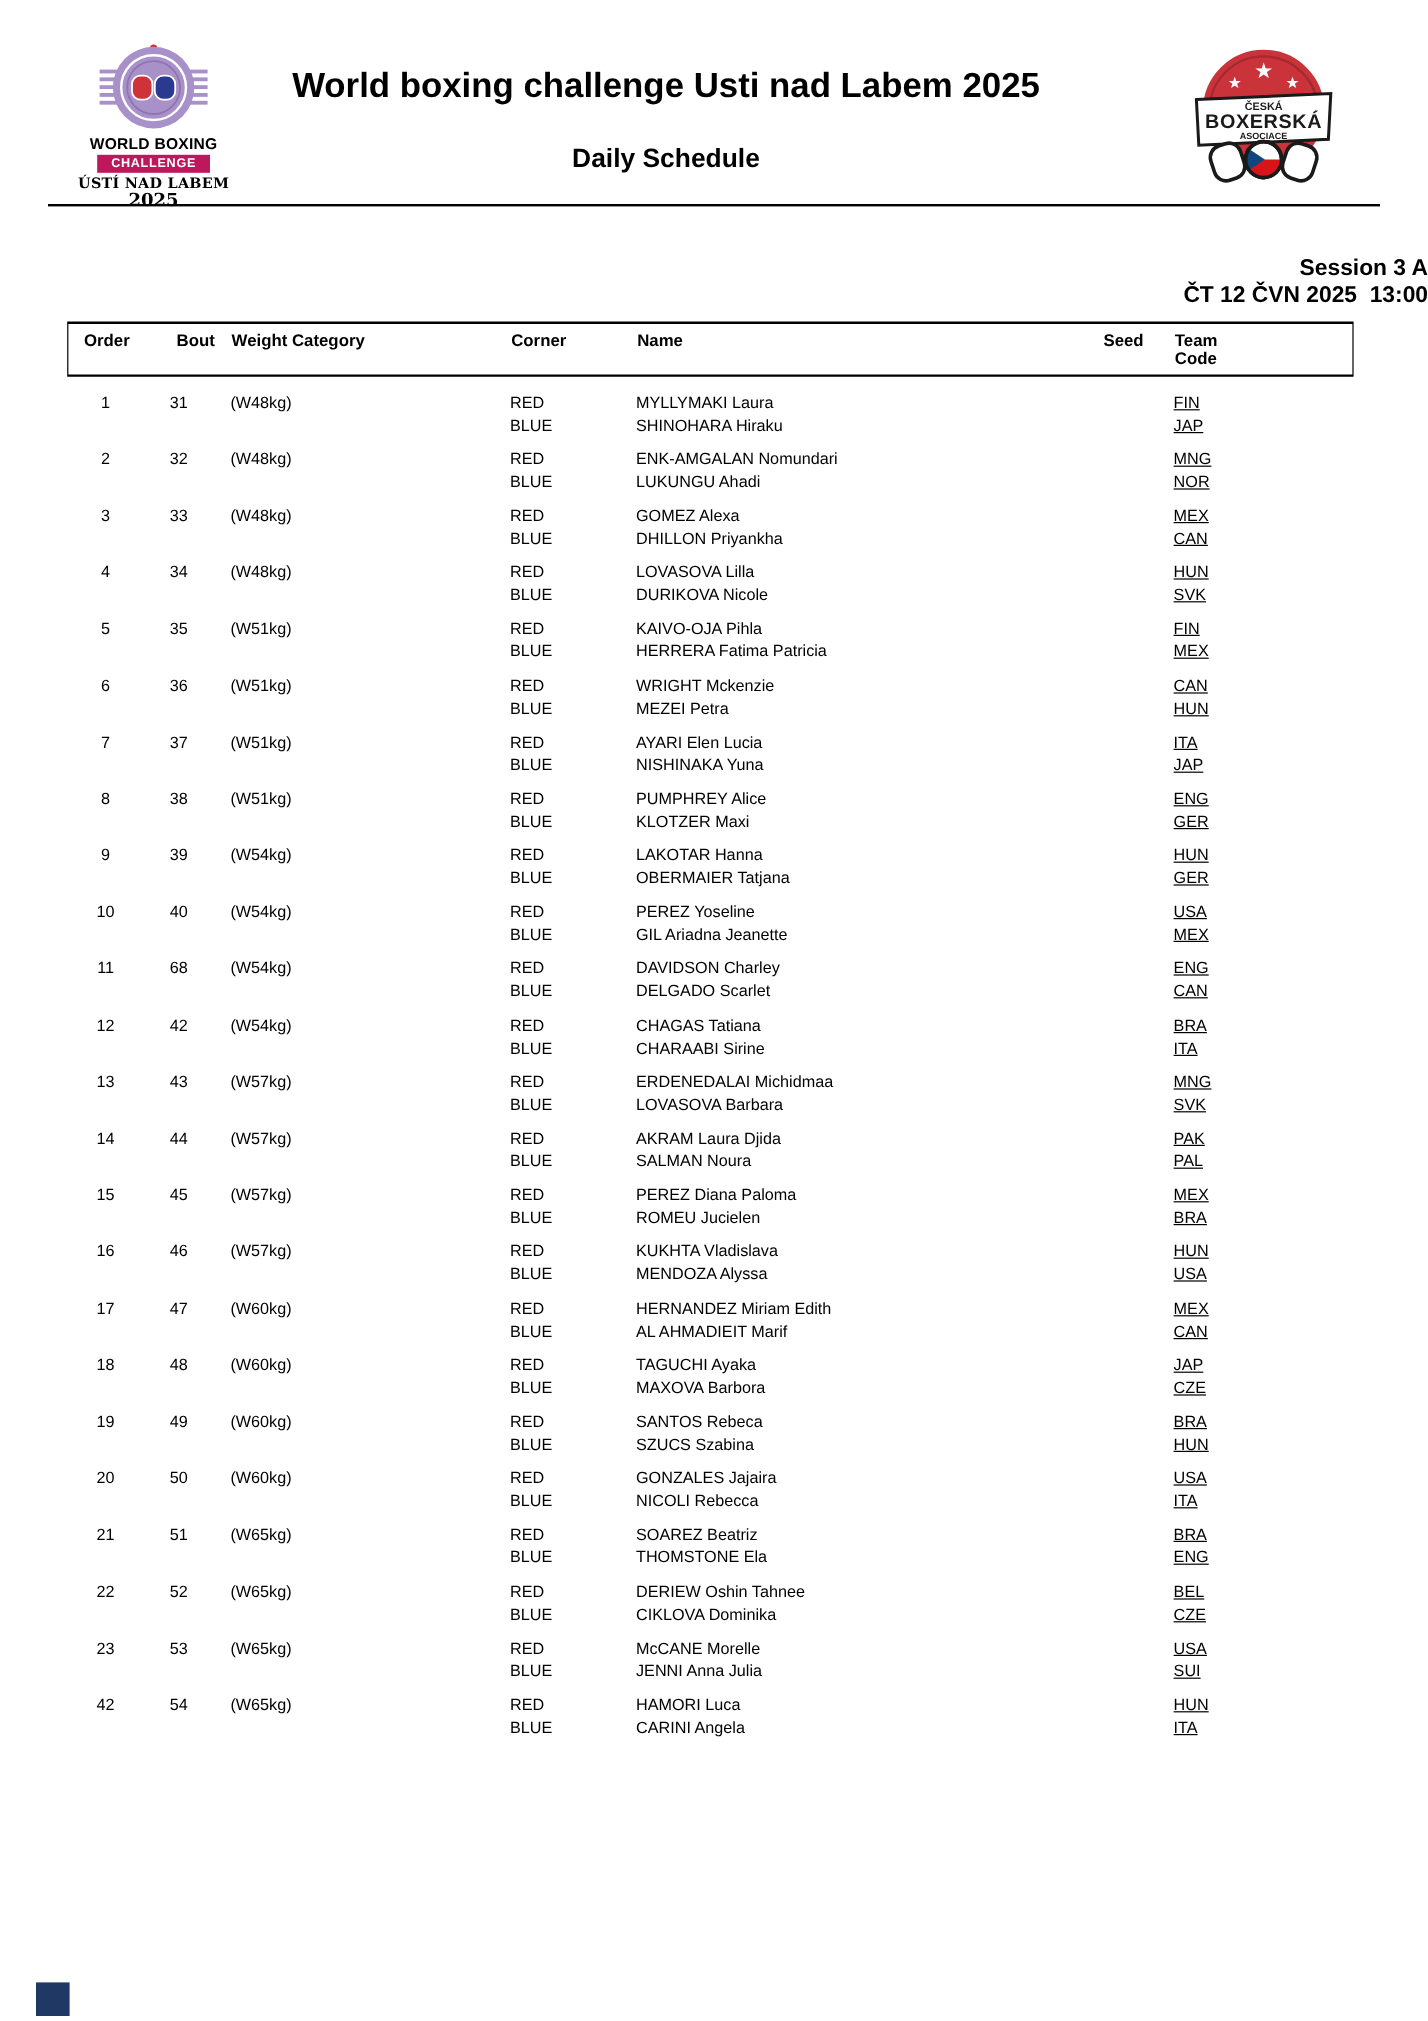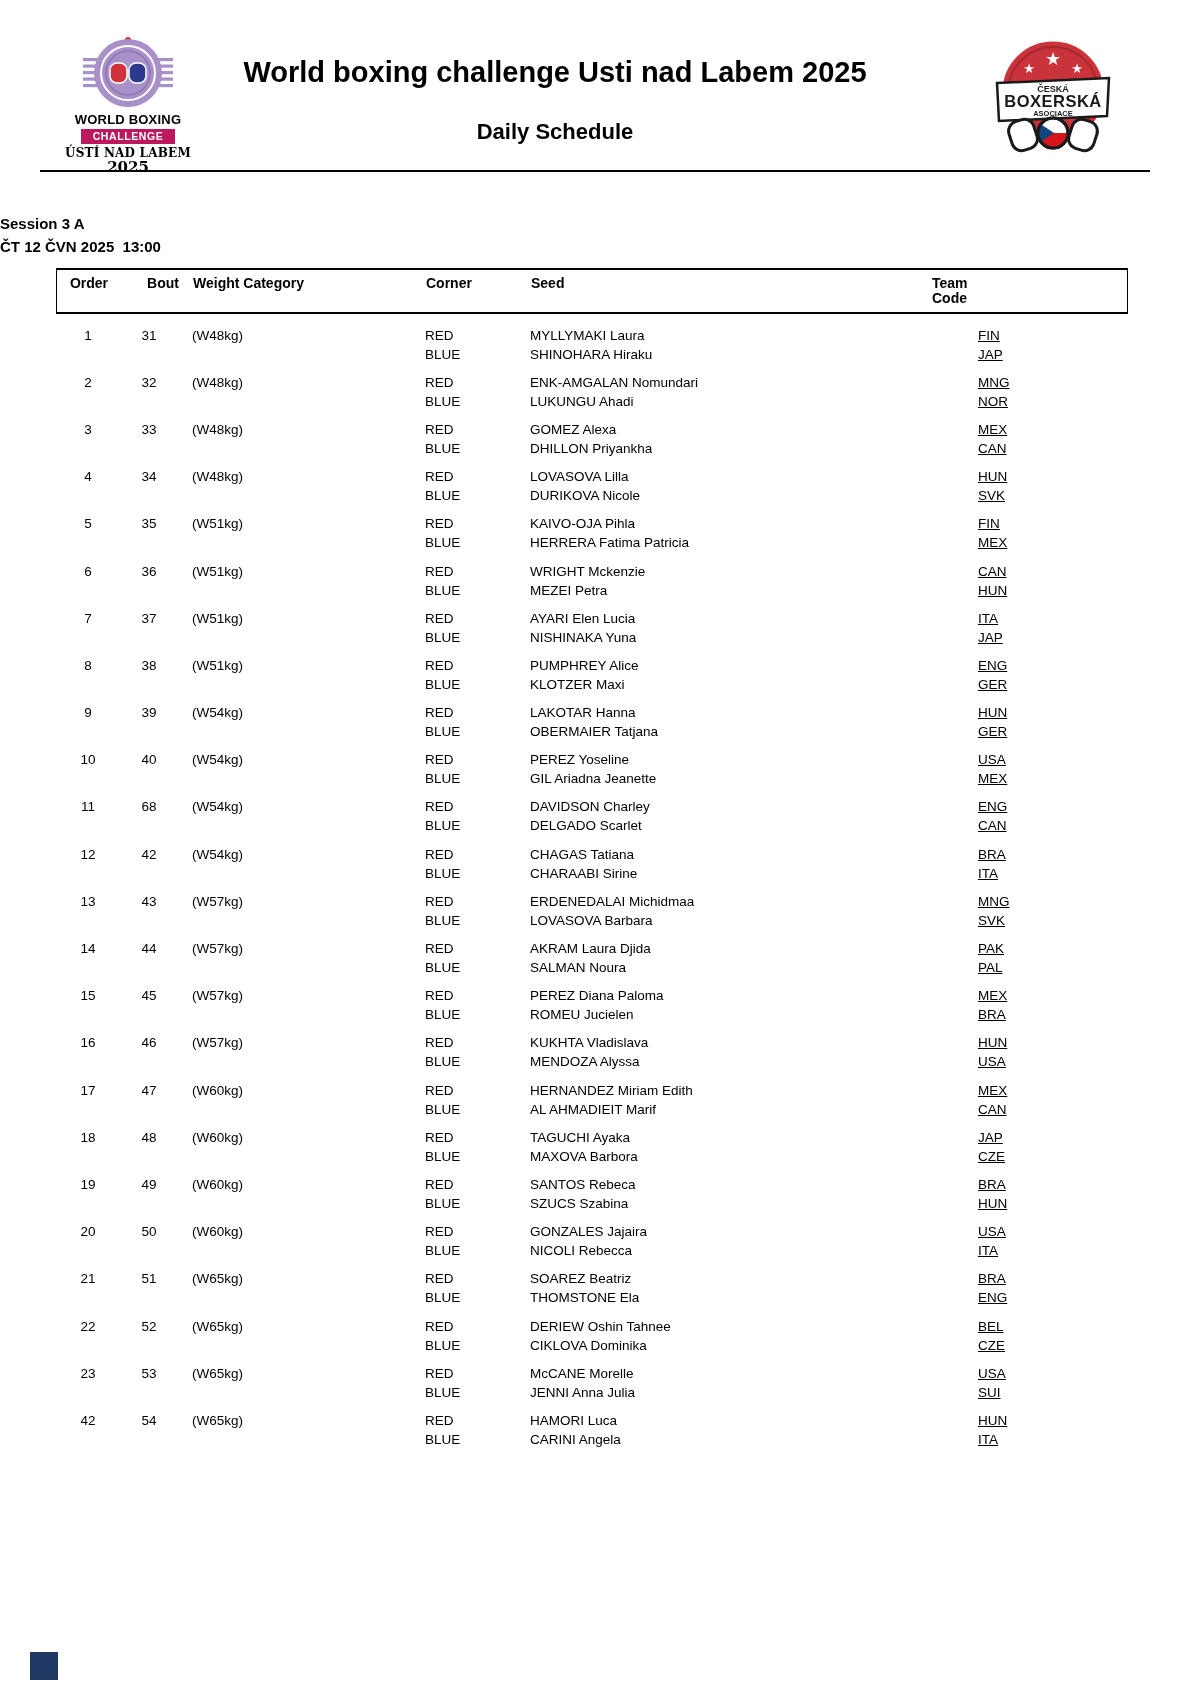--- a/index.html
+++ b/index.html
@@ -17,34 +17,34 @@
           letter-spacing:.6px;padding:2px 12px;margin:2px 0 3px 0;}
   .ll-line3{font-family:"DejaVu Serif",serif;font-size:12px;font-weight:900;letter-spacing:.2px;}
   .ll-line4{font-family:"DejaVu Serif",serif;font-size:15px;font-weight:900;margin-top:1px;}
   .title-block{position:absolute;left:120px;right:200px;top:22px;text-align:center;}
   .main-title{font-size:29px;font-weight:bold;}
   .sub-title{font-size:22px;font-weight:bold;margin-top:30px;}
   .logo-right{position:absolute;right:72px;top:-2px;width:130px;height:136px;}
   .header-rule{position:absolute;top:170px;left:40px;right:40px;border-top:2px solid #000;}
 
   
-  .session{position:absolute;top:212px;left:0;right:0;text-align:left;font-weight:bold;font-size:15px;line-height:23px;}
+  .session{position:absolute;top:212px;left:0;right:0;text-align:right;font-weight:bold;font-size:19px;line-height:23px;}
   .session .dt{white-space:pre;}
 
   
   .schedule{position:absolute;top:268px;left:56px;width:1072px;}
   .grid-cols{display:grid;grid-template-columns:64px 58px 247px 105px 375px 47px 176px;}
   .thead{
     border:1.5px solid #000;border-top-width:2px;border-bottom-width:2px;
     height:42px;align-content:center;font-weight:bold;font-size:14px;line-height:15px;
   }
   .th.c-order{text-align:center;}
   .th.c-bout{text-align:right;}
   .th.c-weight{padding-left:14px;}
-  .th.c-seed{text-align:left;}
+  .th.c-seed{text-align:right;}
   .th.c-code{padding-left:26px;}
   .tbody{padding-top:7px;}
   .bout{padding:4.6px 0;}
   .line{font-size:13.5px;line-height:19px;}
   .cell.c-order{text-align:center;}
   .cell.c-bout{text-align:center;}
   .cell.c-weight{padding-left:14px;}
   .cell.c-seed{text-align:right;}
   .cell.c-code{padding-left:26px;text-decoration:underline;}
 
@@ -125,20 +125,21 @@
     <div>Session 3 A</div>
     <div class="dt">ČT 12 ČVN 2025  13:00</div>
   </div>
 
   <div class="schedule">
     <div class="thead grid-cols">
       <div class="th c-order">Order</div>
       <div class="th c-bout">Bout</div>
       <div class="th c-weight">Weight Category</div>
       <div class="th c-corner">Corner</div>
+      <div class="th c-name">Name</div>
       <div class="th c-seed">Seed</div>
       <div class="th c-code">
         <span style="display:block">Team</span>
         <span style="display:block">Code</span>
       </div>
     </div>
     <div class="tbody">
     <div class="bout">
       <div class="line grid-cols">
         <div class="cell c-order">1</div>

